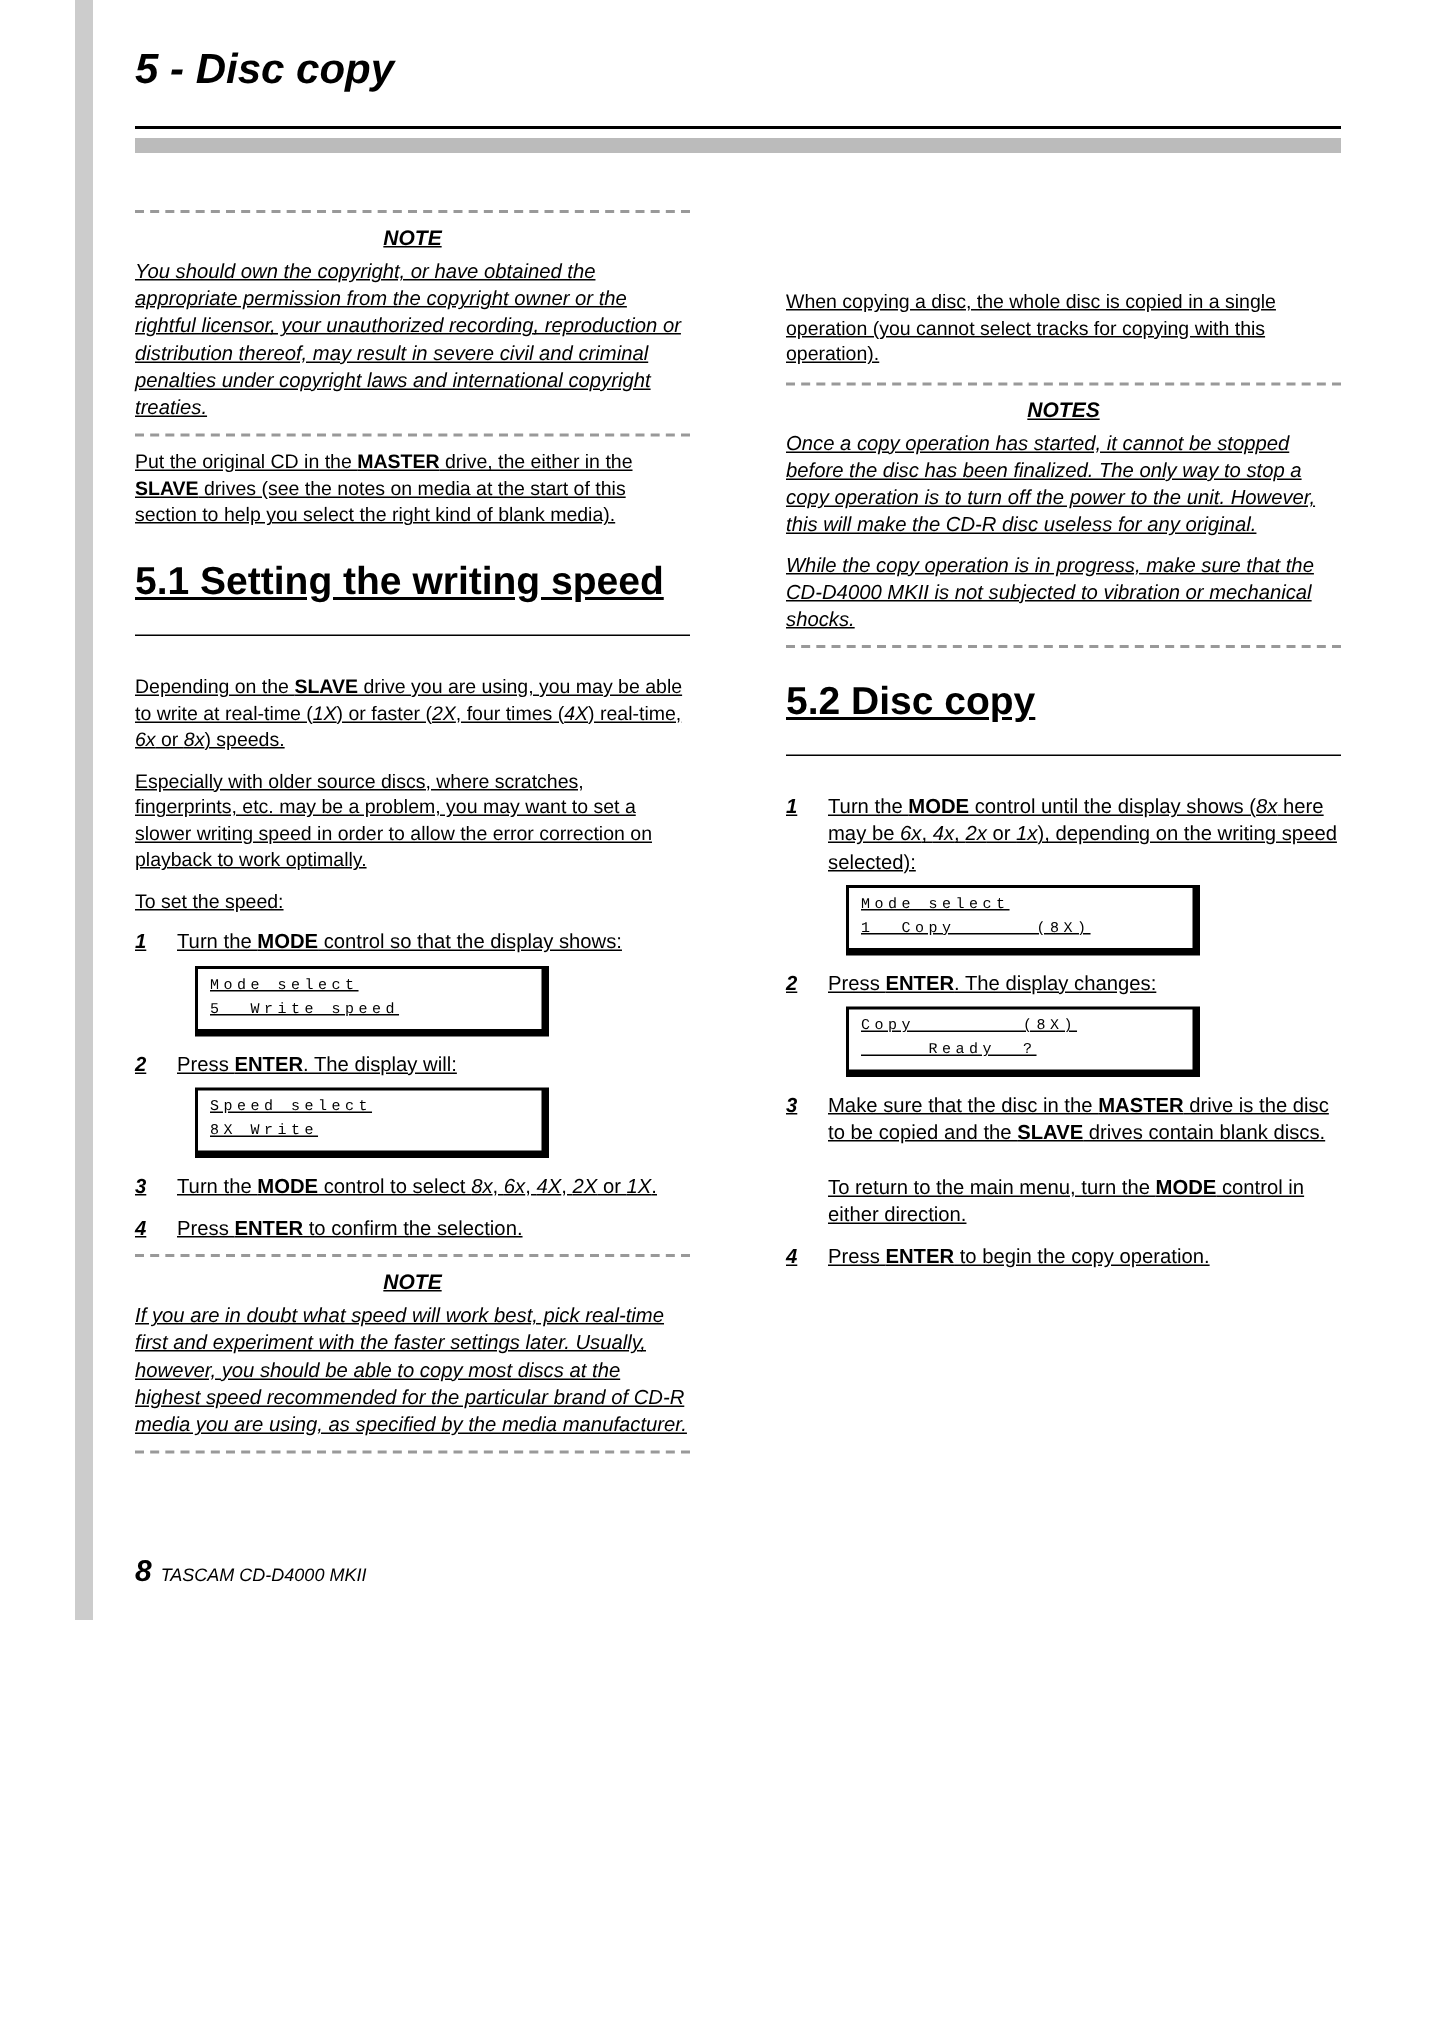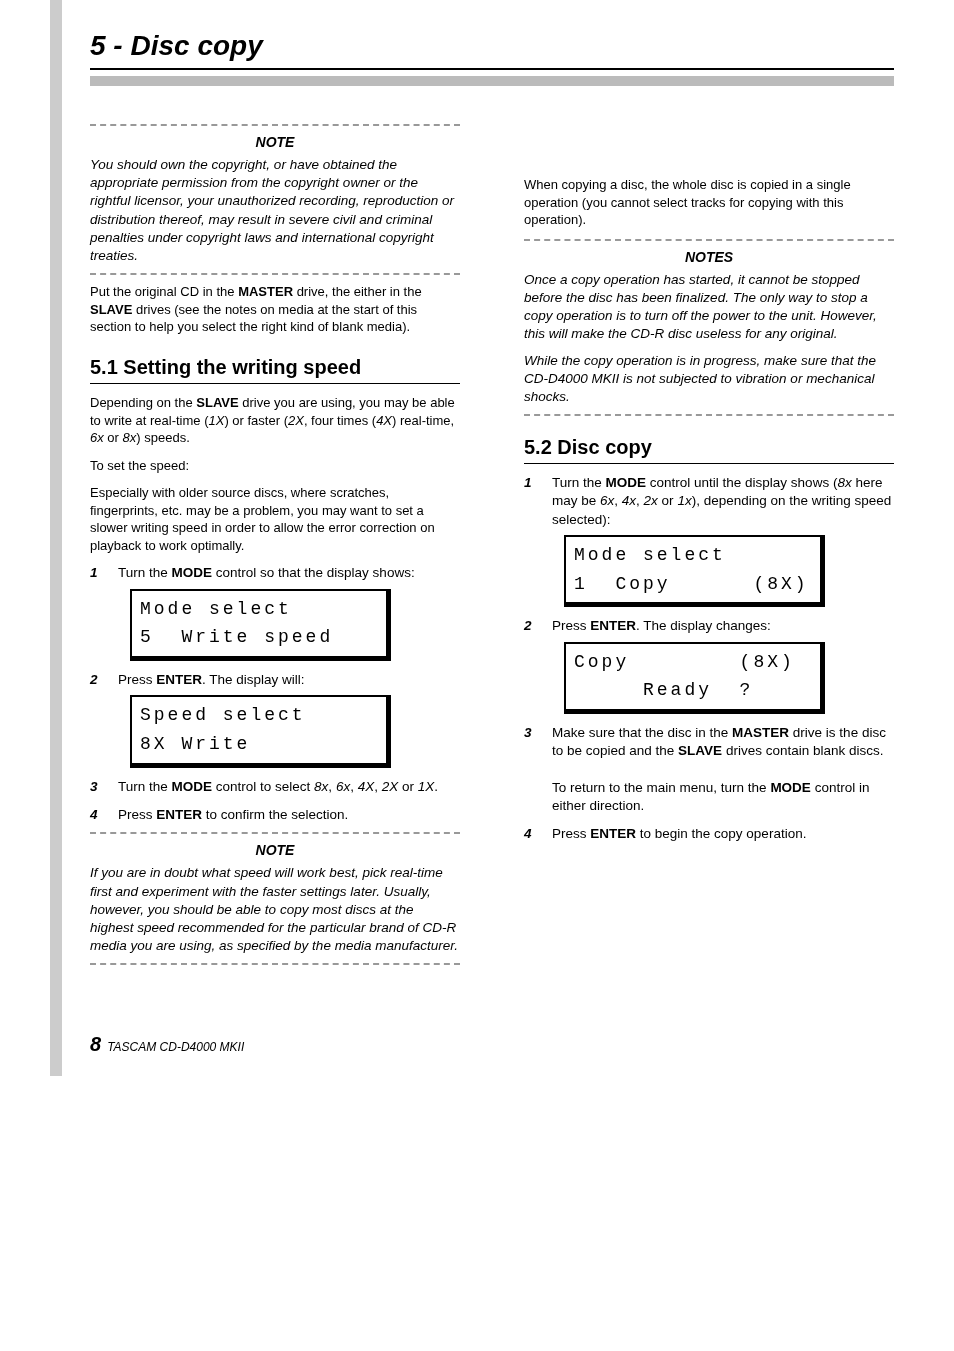--- a/index.html
+++ b/index.html
@@ -19,32 +19,33 @@
     left: 50px;
     top: 0;
     bottom: 0;
     width: 12px;
     background: #ccc;
   }
   .chapter-title {
     font-size: 28px;
     font-weight: bold;
     font-style: italic;
-    padding-bottom: 6px;
+    padding-bottom: 22px;
     border-bottom: 2px solid #000;
     margin-bottom: 6px;
   }
   .thick-bar {
     height: 10px;
     background: #bbb;
     margin-bottom: 30px;
   }
   .columns {
     display: flex;
     gap: 64px;
+    text-decoration: underline;
   }
   .col {
     flex: 1;
     min-width: 0;
   }
   .dash-rule {
     border: none;
     border-top: 2px dashed #999;
     margin: 8px 0;
   }
@@ -60,49 +61,49 @@
     font-size: 13.5px;
     line-height: 1.35;
     margin-bottom: 8px;
   }
   .para {
     font-size: 13px;
     line-height: 1.35;
     margin-bottom: 10px;
   }
   .section-head {
-    font-size: 20px;
-    font-weight: bold;
-    padding-bottom: 4px;
+    font-size: 26px;
+    font-weight: bold;
+    padding-bottom: 20px;
     border-bottom: 1.5px solid #000;
-    margin: 20px 0 10px 0;
+    margin: 20px 0 25px 0;
   }
   .step {
     display: flex;
     gap: 14px;
     margin: 10px 0 6px 0;
     font-size: 13.5px;
     line-height: 1.35;
   }
   .step-num {
     font-weight: bold;
     font-style: italic;
     width: 14px;
     flex-shrink: 0;
   }
   .lcd {
     font-family: "Courier New", monospace;
     letter-spacing: 3px;
-    font-size: 18px;
+    font-size: 10px;
     border: 2px solid #000;
     border-right-width: 5px;
     border-bottom-width: 5px;
     padding: 4px 8px;
     margin: 6px 0 10px 40px;
-    width: 261px;
+    width: 236px;
     line-height: 1.6;
     white-space: pre;
     overflow: hidden;
   }
   .footer {
     margin-top: 60px;
     font-size: 12px;
     font-style: italic;
     display: flex;
     align-items: baseline;
@@ -137,22 +138,22 @@
       <p class="para">
         <span>Put the original CD in the </span><b>MASTER</b><span> drive, the either in the </span><b>SLAVE</b><span> drives (see the notes on media at the start of this section to help you select the right kind of blank media).</span>
       </p>
 
       <div class="section-head">5.1  Setting the writing speed</div>
 
       <p class="para">
         <span>Depending on the </span><b>SLAVE</b><span> drive you are using, you may be able to write at real-time (</span><i>1X</i><span>) or faster (</span><i>2X</i><span>, four times (</span><i>4X</i><span>) real-time, </span><i>6x</i><span> or </span><i>8x</i><span>) speeds.</span>
       </p>
 
+      <p class="para">Especially with older source discs, where scratches, fingerprints, etc. may be a problem, you may want to set a slower writing speed in order to allow the error correction on playback to work optimally.</p>
       <p class="para">To set the speed:</p>
-      <p class="para">Especially with older source discs, where scratches, fingerprints, etc. may be a problem, you may want to set a slower writing speed in order to allow the error correction on playback to work optimally.</p>
 
       <div class="step">
         <div class="step-num">1</div>
         <div>
           <span>Turn the </span><b>MODE</b><span> control so that the display shows:</span>
         </div>
       </div>
       <div class="lcd">Mode select
 5  Write speed</div>
 

